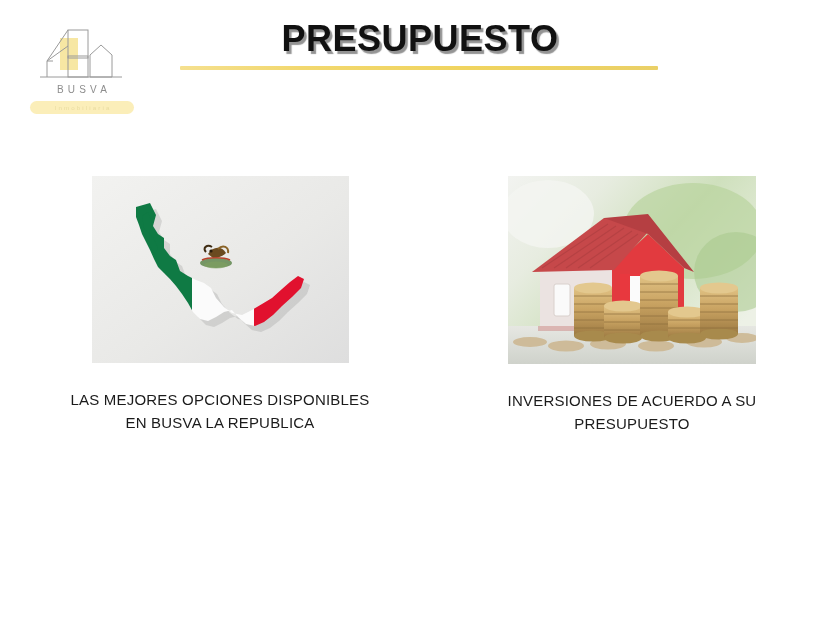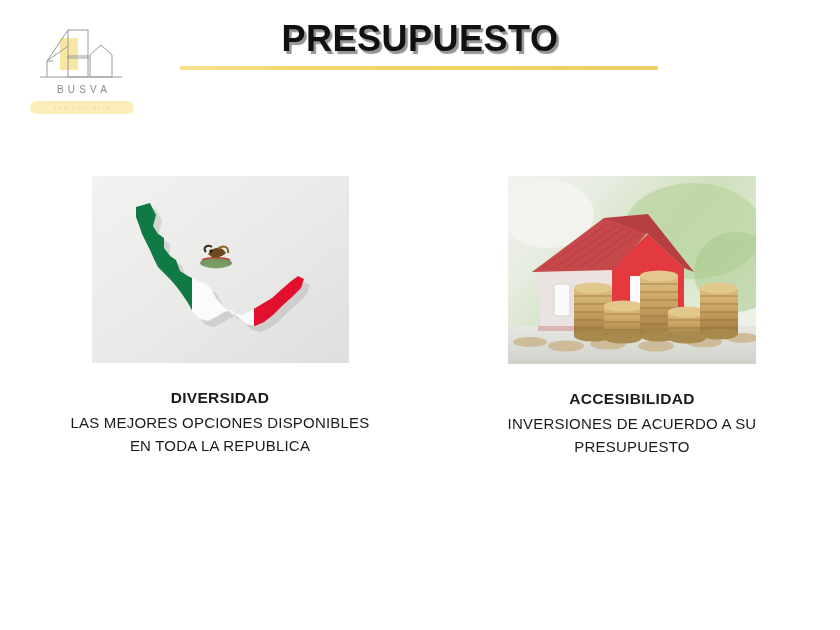--- a/index.html
+++ b/index.html
@@ -215,24 +215,23 @@
           <path d="M-8 -4 C -3 -12, 6 -12, 10 -5 C 7 -2, 2 0, -3 0 Z" fill="#6b4a1f"></path>
           <path d="M-10 -6 C -14 -10, -9 -14, -4 -11" fill="none" stroke="#3f2c13" stroke-width="2"></path>
           <path d="M2 -9 C 7 -14, 13 -11, 12 -5" fill="none" stroke="#8a6327" stroke-width="2"></path>
           <circle cx="-5" cy="-7" r="1.6" fill="#2b1d0c"></circle>
           <path d="M-14 2 C -8 -1, 8 -1, 14 2" fill="none" stroke="#b9432c" stroke-width="1.6"></path>
         </g>
       </svg>
     </div>
 
     <div class="caption">
-      <div class="caption-title">DIVERSIDAD</div>
       <div class="caption-body">
         <span class="ln">LAS MEJORES OPCIONES DISPONIBLES</span>
-        <span class="ln">EN TODA LA REPUBLICA</span>
+        <span class="ln">EN BUSVA LA REPUBLICA</span>
       </div>
     </div>
   </div>
 
   <div class="col col-right">
 
     <div class="photo photo-right">
       <svg width="248" height="188" viewBox="0 0 248 188">
         <defs>
           <linearGradient id="bgR" x1="0" y1="0" x2="1" y2="0.7">
@@ -351,21 +350,20 @@
             <line x1="192" y1="128" x2="230" y2="128"></line>
             <line x1="192" y1="136" x2="230" y2="136"></line>
             <line x1="192" y1="144" x2="230" y2="144"></line>
             <line x1="192" y1="152" x2="230" y2="152"></line>
           </g>
         </g>
       </svg>
     </div>
 
     <div class="caption">
-      <div class="caption-title">ACCESIBILIDAD</div>
       <div class="caption-body">
         <span class="ln">INVERSIONES DE ACUERDO A SU</span>
         <span class="ln">PRESUPUESTO</span>
       </div>
     </div>
   </div>
 
 </div>
 
 </body></html>

